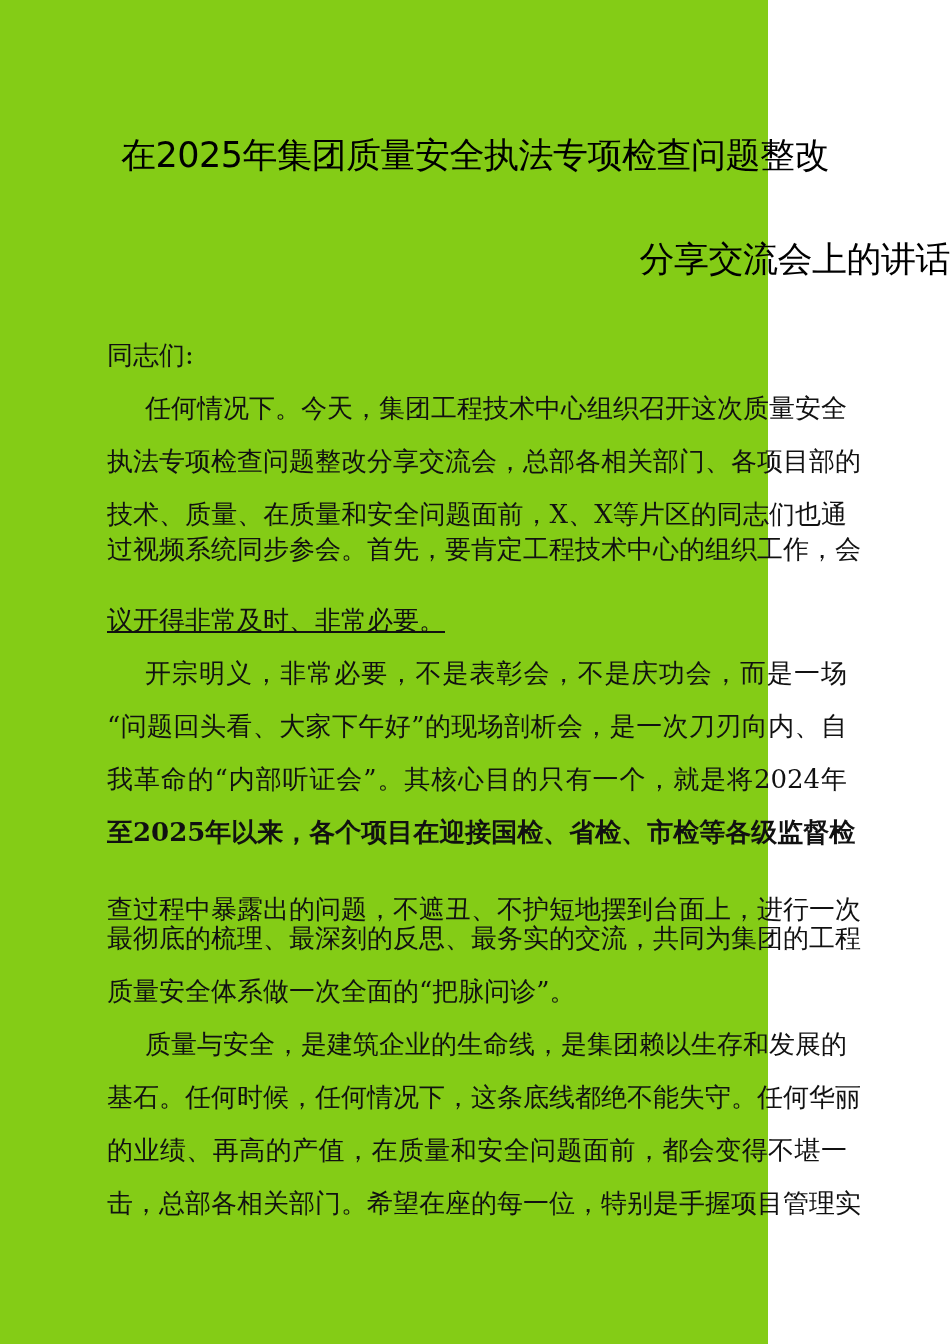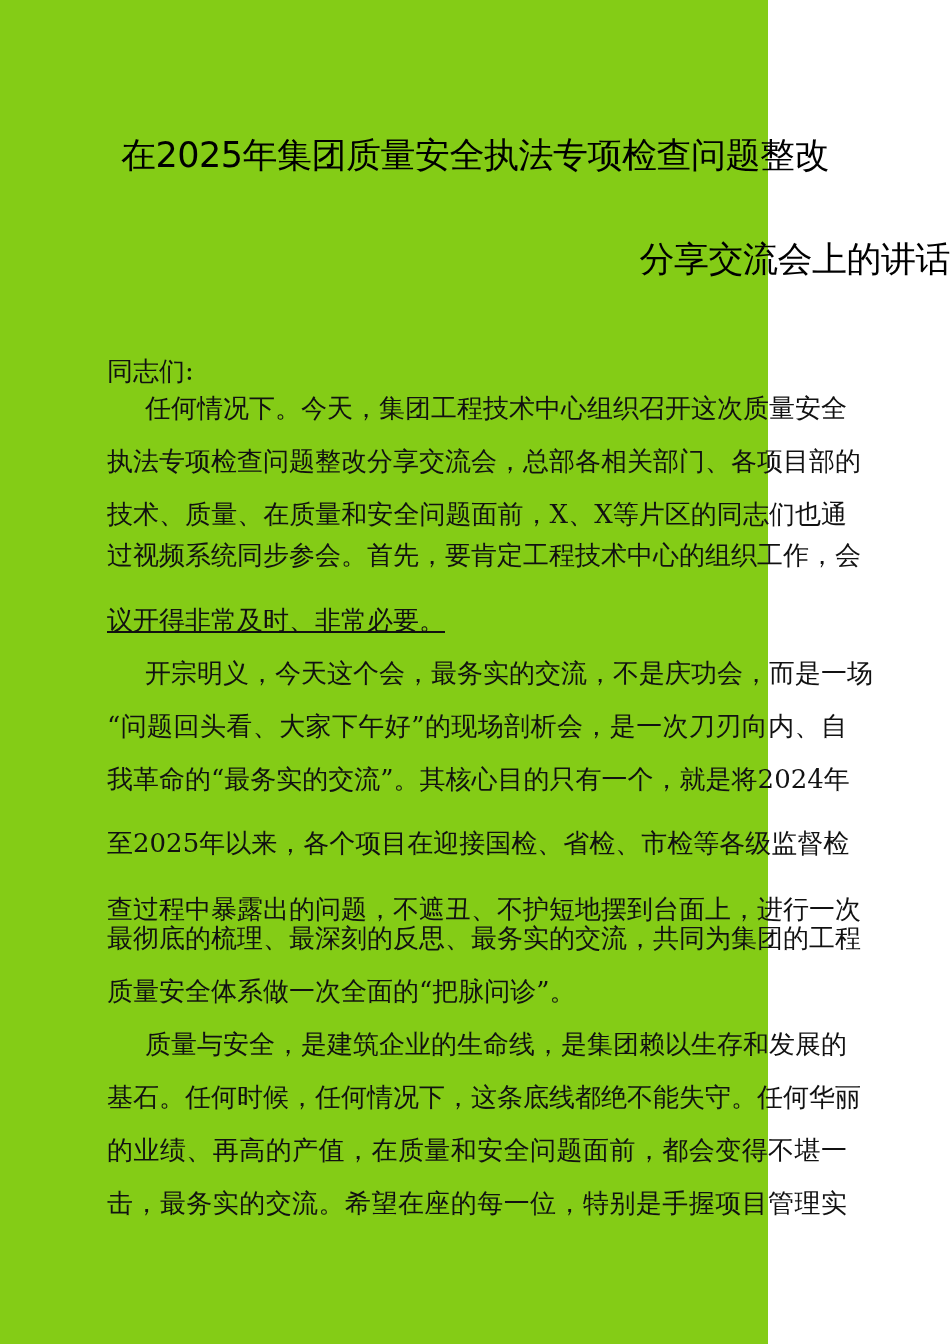--- a/index.html
+++ b/index.html
@@ -61,35 +61,35 @@
 </style>
 </head>
 <body>
 
 <div class="page">
 
   <div class="title l1">在2025年集团质量安全执法专项检查问题整改</div>
   <div class="title l2">分享交流会上的讲话</div>
 
   <div class="body-text" style="top:329px;">
-    <span class="line last" style="top:16px;">同志们:</span>
+    <span class="line last" style="top:0px;">同志们:</span>
 
     <span class="line indent" style="top:53px;">任何情况下。今天，集团工程技术中心组织召开这次质量安全</span>
     <span class="line" style="top:106px;">执法专项检查问题整改分享交流会，总部各相关部门、各项目部的</span>
     <span class="line" style="top:159px;">技术、质量、在质量和安全问题面前，X、X等片区的同志们也通</span>
-    <span class="line" style="top:200px;">过视频系统同步参会。首先，要肯定工程技术中心的组织工作，会</span>
+    <span class="line" style="top:194px;">过视频系统同步参会。首先，要肯定工程技术中心的组织工作，会</span>
     <span class="line last" style="top:265px;text-decoration:underline;">议开得非常及时、非常必要。</span>
 
-    <span class="line indent" style="top:318px;">开宗明义，今天这个会，最务实的交流，不是庆功会，而是一场</span>
+    <span class="line indent" style="top:318px;">开宗明义，非常必要，不是表彰会，不是庆功会，而是一场</span>
     <span class="line" style="top:371px;">“问题回头看、大家下午好”的现场剖析会，是一次刀刃向内、自</span>
-    <span class="line" style="top:424px;">我革命的“最务实的交流”。其核心目的只有一个，就是将2024年</span>
-    <span class="line" style="top:488px;">至2025年以来，各个项目在迎接国检、省检、市检等各级监督检</span>
+    <span class="line" style="top:424px;">我革命的“内部听证会”。其核心目的只有一个，就是将2024年</span>
+    <span class="line" style="top:477px;font-weight:bold;">至2025年以来，各个项目在迎接国检、省检、市检等各级监督检</span>
     <span class="line" style="top:554px;">查过程中暴露出的问题，不遮丑、不护短地摆到台面上，进行一次</span>
     <span class="line" style="top:583px;">最彻底的梳理、最深刻的反思、最务实的交流，共同为集团的工程</span>
     <span class="line last" style="top:636px;">质量安全体系做一次全面的“把脉问诊”。</span>
 
     <span class="line indent" style="top:689px;">质量与安全，是建筑企业的生命线，是集团赖以生存和发展的</span>
     <span class="line" style="top:742px;">基石。任何时候，任何情况下，这条底线都绝不能失守。任何华丽</span>
     <span class="line" style="top:795px;">的业绩、再高的产值，在质量和安全问题面前，都会变得不堪一</span>
-    <span class="line" style="top:848px;">击，最务实的交流。希望在座的每一位，特别是手握项目管理实</span>
+    <span class="line" style="top:848px;">击，总部各相关部门。希望在座的每一位，特别是手握项目管理实</span>
   </div>
 
 </div>
 
 </body></html>

